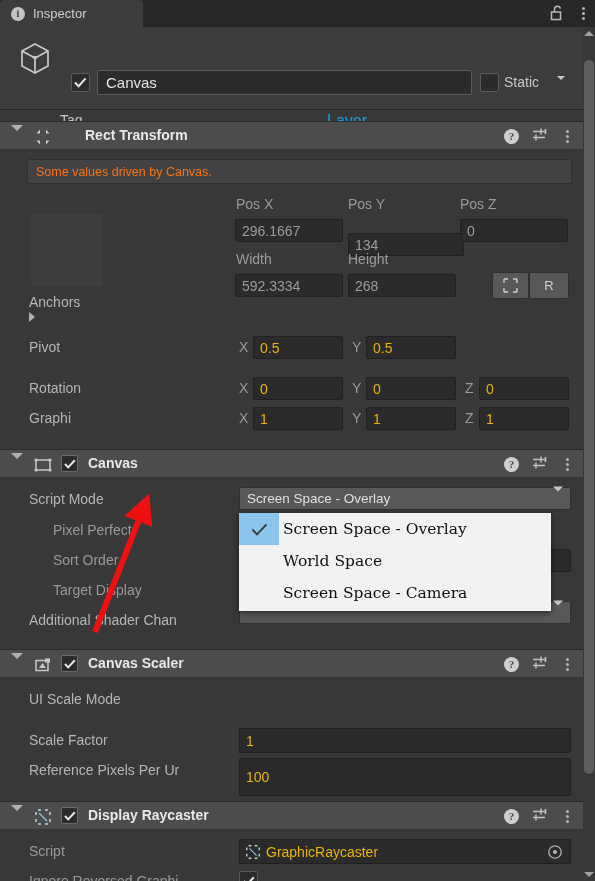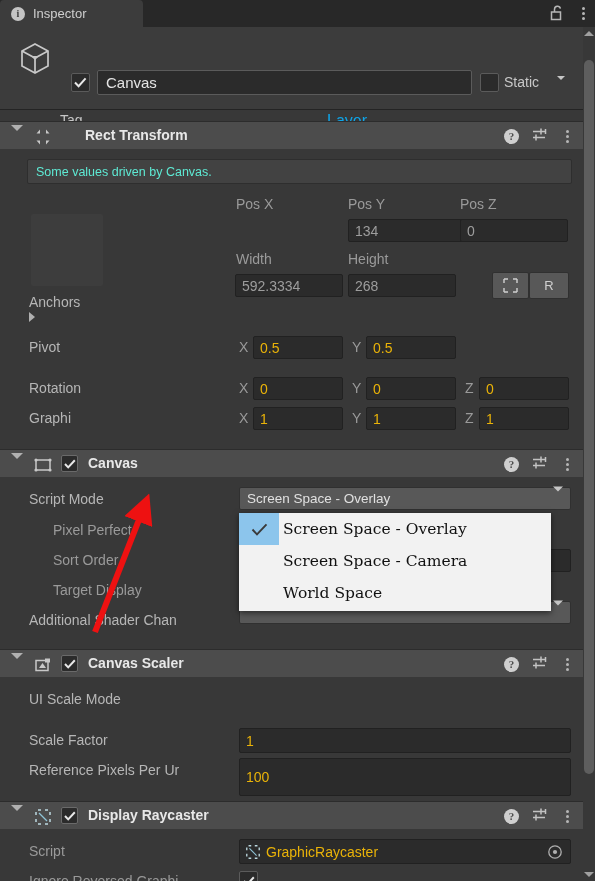--- a/index.html
+++ b/index.html
@@ -71,21 +71,21 @@
   
   .sect{position:absolute;left:0;width:583px;background:#383838;}
   .lbl{position:absolute;color:#b6b6b6;font-size:14px;}
   .lbl-dim{color:#9a9a9a;}
   .fld{position:absolute;background:#2b2b2b;border:1px solid #212121;border-radius:2px;
        box-sizing:border-box;height:23px;display:flex;align-items:center;padding-left:6px;
        color:#eab308;font-size:14px;}
   .fld-driven{color:#9d9d9d;}
   .helpbox{position:absolute;left:27px;top:159px;width:545px;height:25px;background:#424242;
            border:1px solid #2e2e2e;border-radius:2px;box-sizing:border-box;
-           display:flex;align-items:center;padding-left:8px;color:#5eead4;font-size:12.5px;}
+           display:flex;align-items:center;padding-left:8px;color:#f97316;font-size:12.5px;}
   .axis{position:absolute;color:#9a9a9a;font-size:14px;}
   .anchor-preset{position:absolute;left:31px;top:214px;width:72px;height:72px;background:#3d3d3d;border-radius:2px;}
   .btn-sq{position:absolute;background:#585858;border:1px solid #303030;border-radius:2px;
           box-sizing:border-box;display:flex;align-items:center;justify-content:center;color:#d0d0d0;font-size:13px;}
 
   
   .popup{position:absolute;left:239px;top:513px;width:312px;height:98px;background:#f2f2f2;
          box-shadow:0 2px 6px rgba(0,0,0,.55);z-index:40;}
   .popup-item{position:relative;height:32px;display:flex;align-items:center;
               color:#111;font-size:15.5px;font-family:"DejaVu Serif","Liberation Serif",serif;}
@@ -182,21 +182,22 @@
     </span>
   </div>
 
   <div class="sect" style="top:149px;height:297px">
     <div class="helpbox" style="top:10px">Some values driven by Canvas.</div>
     <div class="anchor-preset" style="top:65px"></div>
 
     <span class="lbl lbl-dim" style="left:236px;top:47px">Pos X</span>
     <span class="lbl lbl-dim" style="left:348px;top:47px">Pos Y</span>
     <span class="lbl lbl-dim" style="left:460px;top:47px">Pos Z</span>
-    <div class="fld fld-driven" style="left:348px;top:70px;width:116px">134</div>
+    <div class="fld fld-driven" style="left:235px;top:70px;width:108px">296.1667</div>
+    <div class="fld fld-driven" style="left:348px;top:84px;width:116px">134</div>
     <div class="fld fld-driven" style="left:460px;top:70px;width:108px">0</div>
 
     <span class="lbl lbl-dim" style="left:236px;top:102px">Width</span>
     <span class="lbl lbl-dim" style="left:348px;top:102px">Height</span>
     <div class="fld fld-driven" style="left:235px;top:125px;width:108px">592.3334</div>
     <div class="fld fld-driven" style="left:348px;top:125px;width:108px">268</div>
 
     <div class="btn-sq" style="left:492px;top:123px;width:37px;height:27px">
       <svg width="15" height="15" viewBox="0 0 15 15">
         <path d="M1 1 H5 M10 1 H14 M14 1 V5 M14 10 V14 M14 14 H10 M5 14 H1 M1 14 V10 M1 5 V1" stroke="#d0d0d0" stroke-width="1.4" fill="none"></path>
@@ -385,24 +386,24 @@
   <div class="popup">
     <div class="popup-item">
       <span class="popup-chk">
         <svg width="17" height="13" viewBox="0 0 17 13">
             <path d="M1.5 6.5 L6 11.4 L15.5 1.3" fill="none" stroke="#3a3a3a" stroke-width="1.9"></path>
           </svg>
       </span>
       <span class="txt">Screen Space - Overlay</span>
     </div>
     <div class="popup-item">
+      <span class="txt">World Space</span>
+    </div>
+    <div class="popup-item">
       <span class="txt">Screen Space - Camera</span>
-    </div>
-    <div class="popup-item">
-      <span class="txt">World Space</span>
     </div>
   </div>
 
   <svg class="arrow">
     <defs>
       <marker id="ah" markerWidth="5" markerHeight="5" refX="2.6" refY="2.5" orient="auto">
         <path d="M0,0 L5,2.5 L0,5 z" fill="#ee1111"></path>
       </marker>
     </defs>
     <line x1="95" y1="632" x2="144" y2="507" stroke="#ee1111" stroke-width="6" marker-end="url(#ah)"></line>

